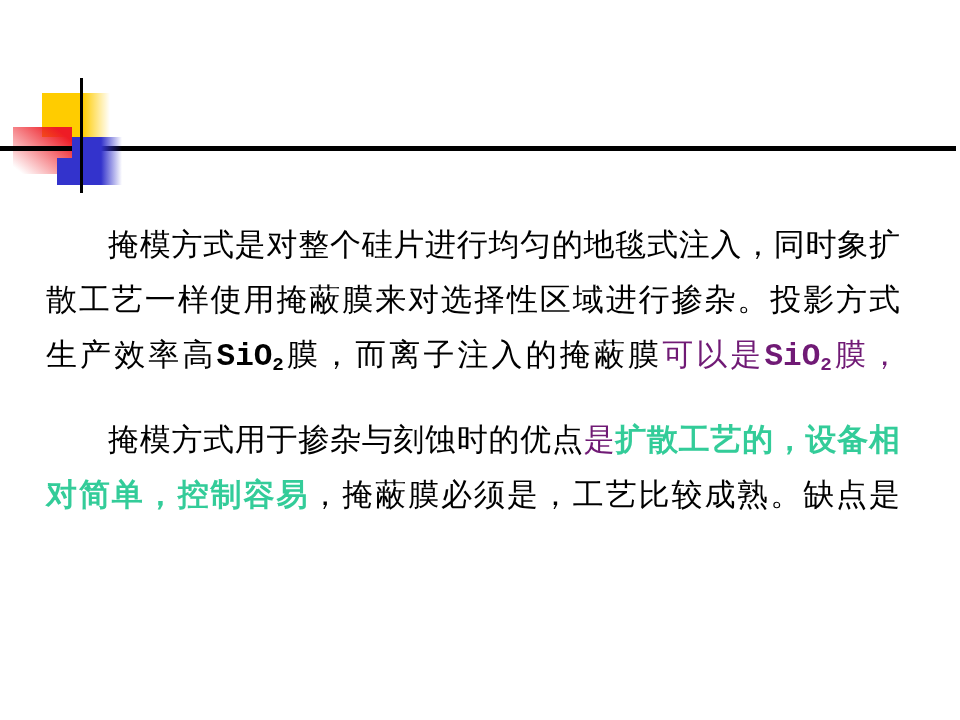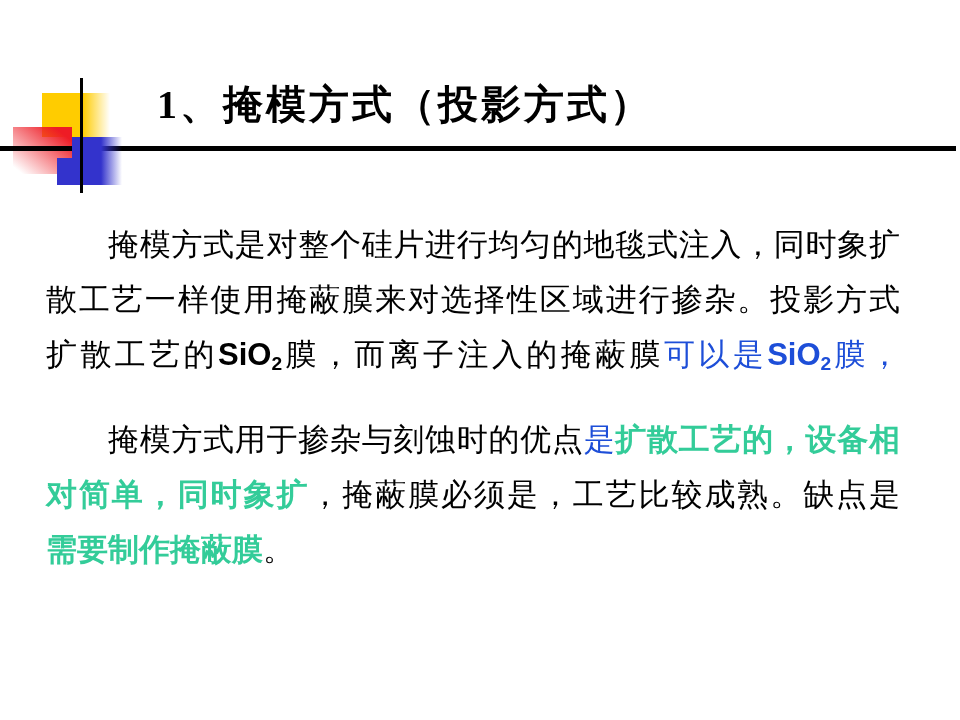--- a/index.html
+++ b/index.html
@@ -54,45 +54,43 @@
   }
   .para{margin:4px;}
   .para + .para{margin-top:30px;}
   .tline{
     height:55px;line-height:55px;
     text-align:justify;
   }
   .tline.justify{text-align-last:justify;}
   .tline.indent{text-indent:62px;}
   .k{color:#000000;}
-  .g{color:#1d4ed8;}
+  .g{color:#701a75;}
   .gb{color:#33CC99;font-weight:bold;}
-  .sio{font-family:Liberation Sans, sans-serif;font-weight:bold;}
+  .sio{font-family:Liberation Mono, monospace;font-weight:bold;}
   .sub{font-size:0.62em;vertical-align:-0.28em;}
 </style>
 </head>
 <body>
 
 <div class="slide">
 
   <div class="deco-yellow"></div>
   <div class="deco-red"></div>
   <div class="deco-hline"></div>
   <div class="deco-blue-small"></div>
   <div class="deco-blue"></div>
   <div class="deco-vline"></div>
 
-  <div class="title">1、掩模方式（投影方式）</div>
 
   <div class="body-text">
       <div class="para">
         <div class="tline justify indent"><span class="k">掩模方式是对整个硅片进行均匀的地毯式注入，同时象扩</span></div>
         <div class="tline justify"><span class="k">散工艺一样使用掩蔽膜来对选择性区域进行掺杂。投影方式</span></div>
-        <div class="tline justify"><span class="k">扩散工艺的</span><span class="k sio">SiO</span><span class="k sio sub">2</span><span class="k">膜，而离子注入的掩蔽膜</span><span class="g">可以是</span><span class="g sio">SiO</span><span class="g sio sub">2</span><span class="g">膜，</span></div>
+        <div class="tline justify"><span class="k">生产效率高</span><span class="k sio">SiO</span><span class="k sio sub">2</span><span class="k">膜，而离子注入的掩蔽膜</span><span class="g">可以是</span><span class="g sio">SiO</span><span class="g sio sub">2</span><span class="g">膜，</span></div>
       </div>
       <div class="para">
         <div class="tline justify indent"><span class="k">掩模方式用于掺杂与刻蚀时的优点</span><span class="g">是</span><span class="gb">扩散工艺的，设备相</span></div>
-        <div class="tline justify"><span class="gb">对简单，同时象扩</span><span class="k">，掩蔽膜必须是，工艺比较成熟。缺点是</span></div>
-        <div class="tline"><span class="gb">需要制作掩蔽膜</span><span class="k">。</span></div>
+        <div class="tline justify"><span class="gb">对简单，控制容易</span><span class="k">，掩蔽膜必须是，工艺比较成熟。缺点是</span></div>
       </div>
     </div>
 
 </div>
 
 </body></html>

